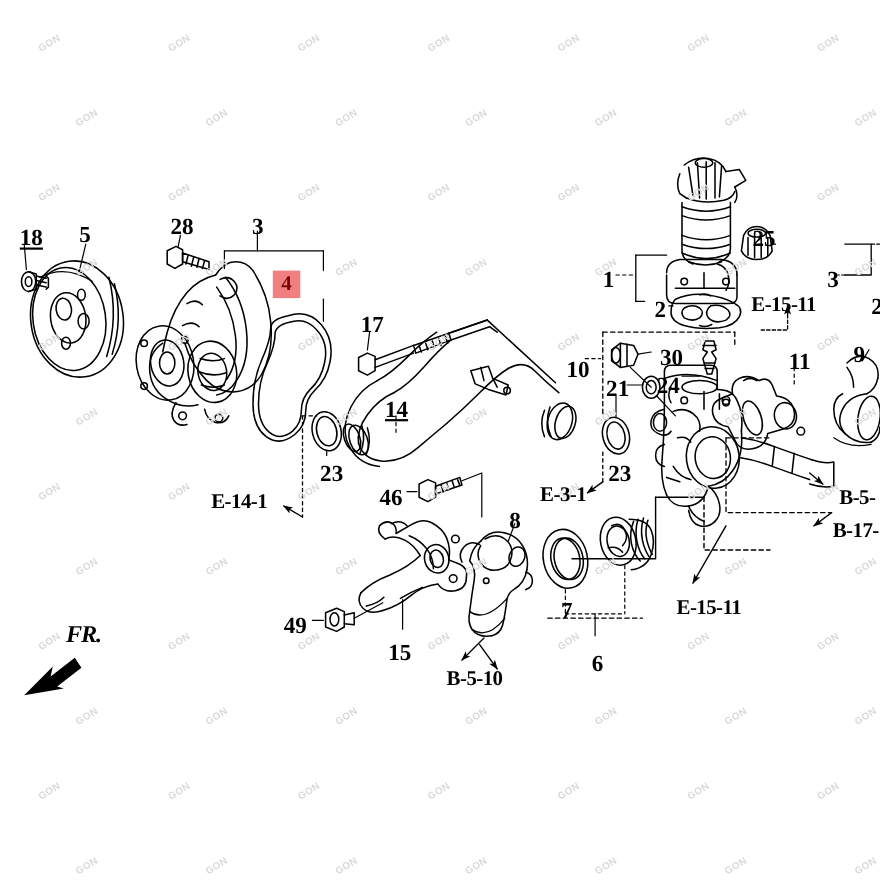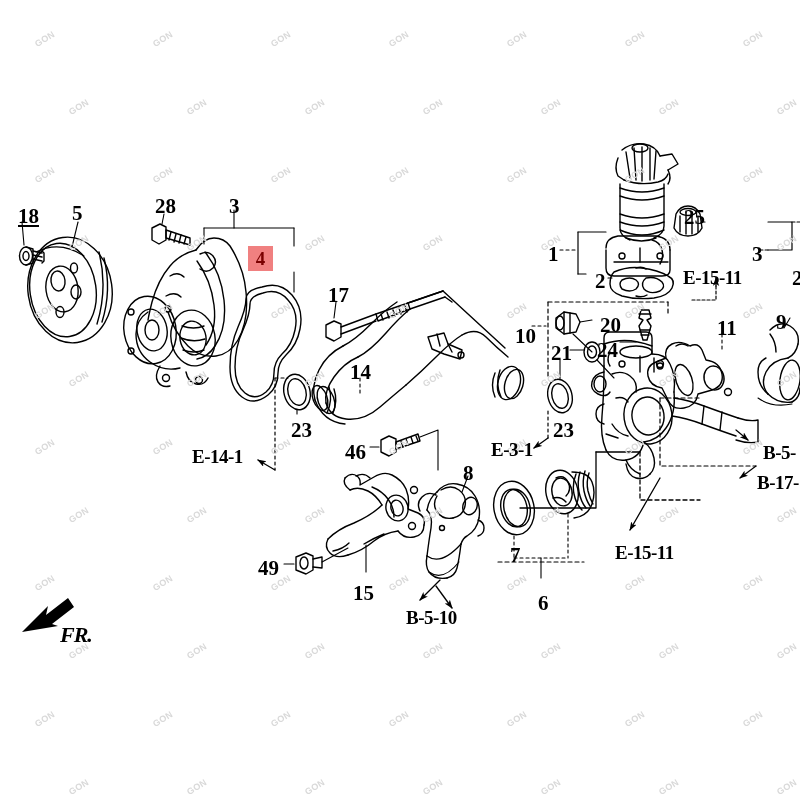--- a/index.html
+++ b/index.html
@@ -512,44 +512,44 @@
       <div class="wm" style="left: 776px; top: 782px;">GON</div>
     </div>
 
   <div id="labels">
       <div class="lbl num" style="left: 18px; top: 206px; text-decoration: underline;">18</div>
       <div class="lbl num" style="left: 72px; top: 203px;">5</div>
       <div class="lbl num" style="left: 155px; top: 196px;">28</div>
       <div class="lbl num" style="left: 229px; top: 196px;">3</div>
       <div class="hl" style="left: 248px; top: 246px;">4</div>
       <div class="lbl num" style="left: 328px; top: 285px;">17</div>
-      <div class="lbl num" style="left: 350px; top: 362px;">14</div>
+      <div class="lbl num" style="left: 350px; top: 362px; text-decoration: underline;">14</div>
       <div class="lbl num" style="left: 291px; top: 420px;">23</div>
       <div class="lbl num" style="left: 345px; top: 442px;">46</div>
       <div class="lbl num" style="left: 258px; top: 558px;">49</div>
       <div class="lbl num" style="left: 353px; top: 583px;">15</div>
       <div class="lbl num" style="left: 463px; top: 463px;">8</div>
       <div class="lbl num" style="left: 510px; top: 545px;">7</div>
       <div class="lbl num" style="left: 538px; top: 593px;">6</div>
       <div class="lbl num" style="left: 553px; top: 420px;">23</div>
       <div class="lbl num" style="left: 515px; top: 326px;">10</div>
-      <div class="lbl num" style="left: 600px; top: 315px;">20</div>
+      <div class="lbl num" style="left: 600px; top: 315px;">30</div>
       <div class="lbl num" style="left: 551px; top: 343px;">21</div>
       <div class="lbl num" style="left: 597px; top: 340px;">24</div>
       <div class="lbl num" style="left: 548px; top: 244px;">1</div>
       <div class="lbl num" style="left: 595px; top: 271px;">2</div>
       <div class="lbl num" style="left: 684px; top: 207px;">25</div>
       <div class="lbl num" style="left: 752px; top: 244px;">3</div>
       <div class="lbl num" style="left: 792px; top: 268px;">2</div>
       <div class="lbl num" style="left: 717px; top: 318px;">11</div>
       <div class="lbl num" style="left: 776px; top: 312px;">9</div>
       <div class="lbl ref" style="left: 683px; top: 268px;">E-15-11</div>
       <div class="lbl ref" style="left: 192px; top: 447px;">E-14-1</div>
       <div class="lbl ref" style="left: 491px; top: 440px;">E-3-1</div>
       <div class="lbl ref" style="left: 406px; top: 608px;">B-5-10</div>
       <div class="lbl ref" style="left: 615px; top: 543px;">E-15-11</div>
       <div class="lbl ref" style="left: 763px; top: 443px;">B-5-</div>
       <div class="lbl ref" style="left: 757px; top: 473px;">B-17-</div>
     </div>
 
-  <div class="lbl fr" style="left:60px;top:624px;font-style:italic;">FR.</div>
+  <div class="lbl fr" style="left:60px;top:566px;font-style:italic;">FR.</div>
 
 </div>
 
 </body></html>

